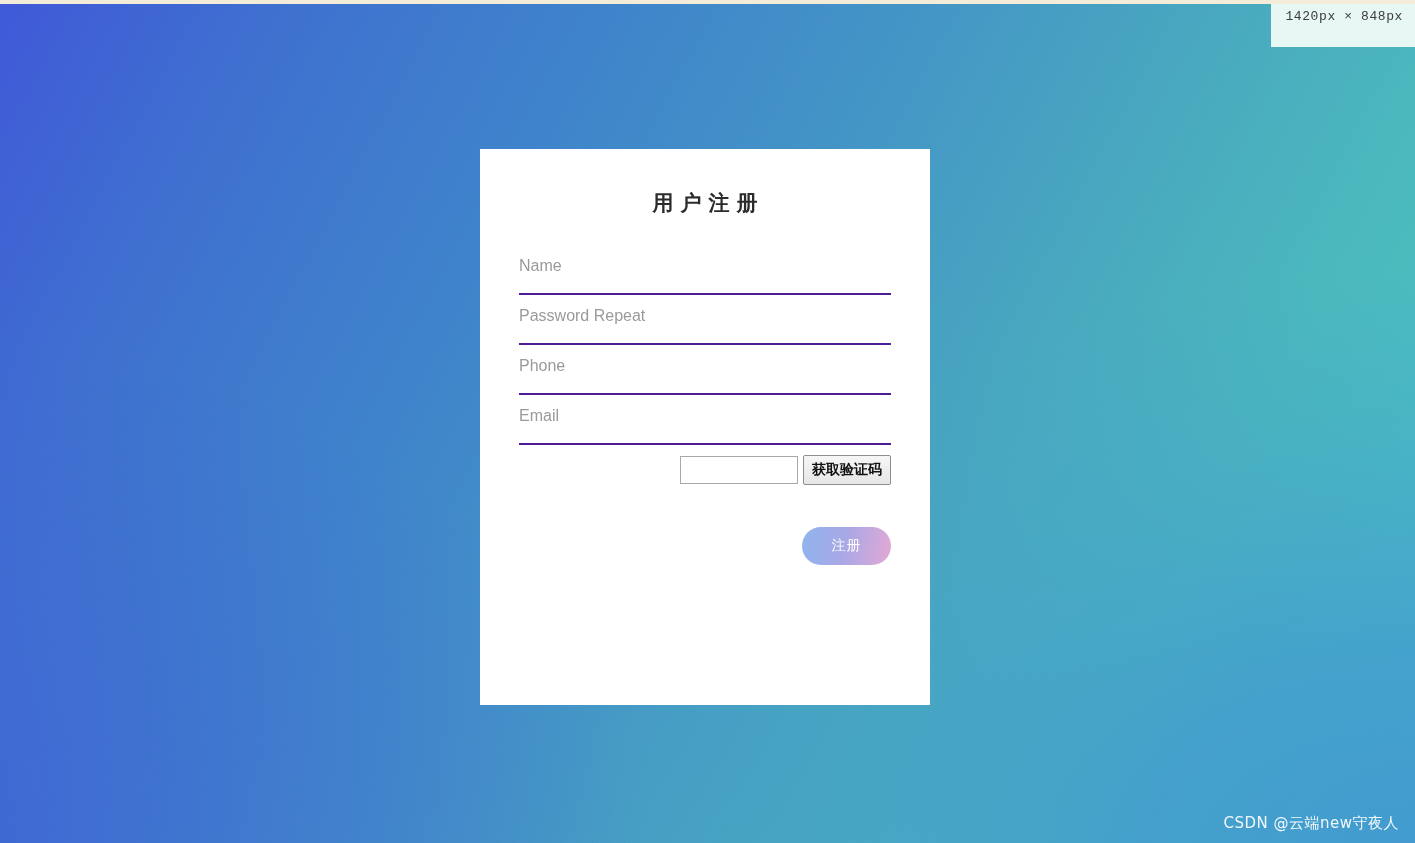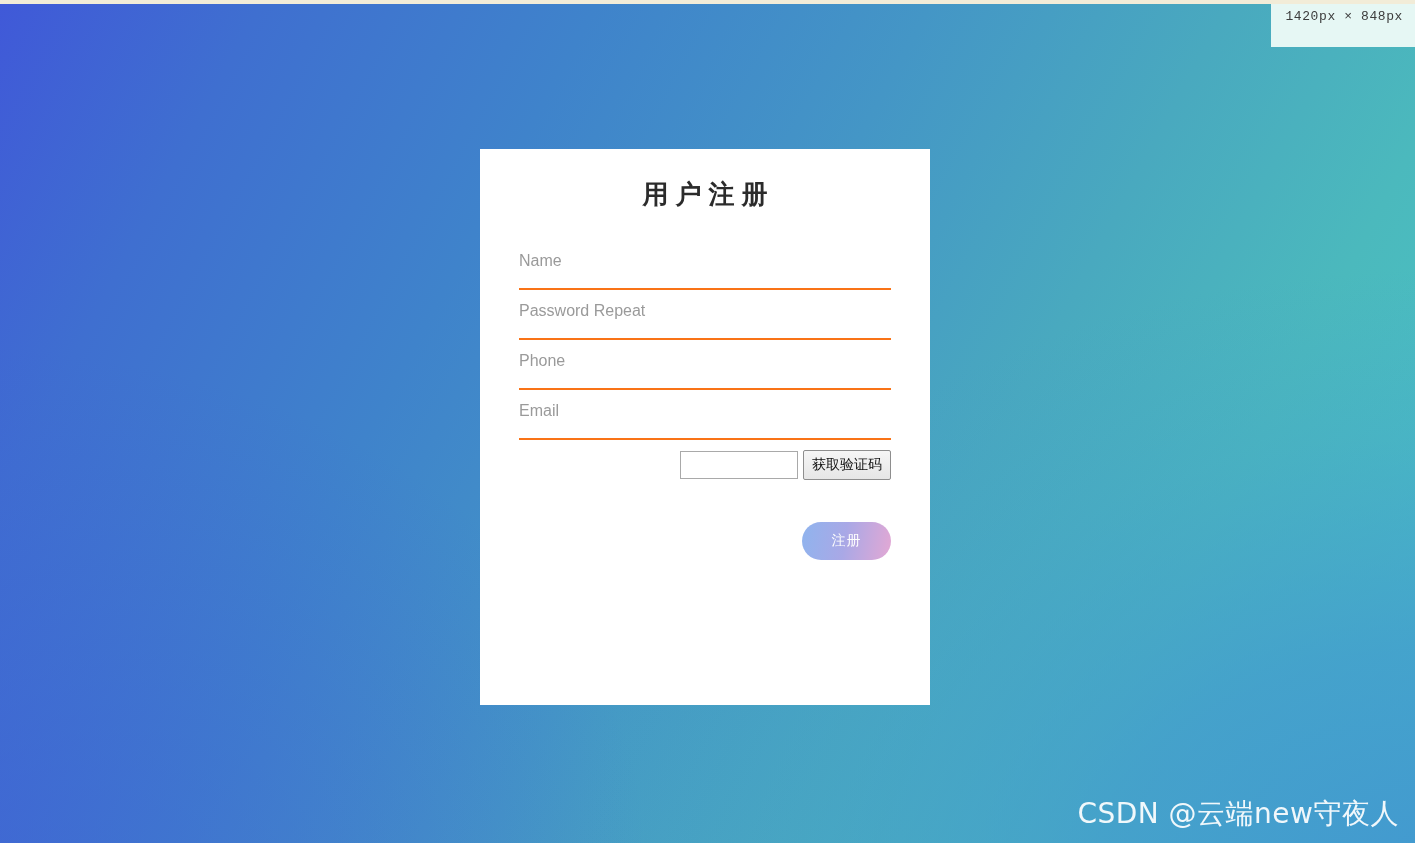--- a/index.html
+++ b/index.html
@@ -89,23 +89,23 @@
     left: 480px;
     top: 149px;
     width: 450px;
     height: 556px;
     background: #ffffff;
     box-sizing: border-box;
     z-index: 8;
   }
   #card-title {
     text-align: center;
-    margin: 0;
+    margin: 12px;
     padding-top: 28px;
-    font-size: 26px;
+    font-size: 21px;
     font-weight: 600;
     color: #2b2b2b;
     letter-spacing: 7px;
     text-indent: 7px;
     font-family: "DejaVu Sans", "Liberation Sans", sans-serif;
   }
 
   #form-area {
     padding: 0 39px;
     margin-top: 28px;
@@ -117,21 +117,21 @@
     height: 50px;
   }
   .field input.line-input {
     position: absolute;
     left: 0;
     bottom: 0;
     width: 100%;
     height: 48px;
     box-sizing: border-box;
     border: none;
-    border-bottom: 2px solid #f97316;
+    border-bottom: 2px solid #4c1d95;
     background: transparent;
     outline: none;
     font-size: 16px;
     color: #333;
     font-family: "Liberation Sans", "DejaVu Sans", sans-serif;
     padding: 0 0 8px 0;
   }
   .field input.line-input::placeholder {
     color: #9a9a9a;
     opacity: 1;
@@ -172,20 +172,21 @@
     height: 30px;
     box-sizing: border-box;
     padding: 0 8px;
     border: 1px solid #8e8e8e;
     border-radius: 2px;
     background: linear-gradient(#f6f6f6, #e6e6e6);
     color: #111;
     font-size: 14px;
     cursor: pointer;
     font-family: "DejaVu Sans", "Liberation Sans", sans-serif;
+    font-weight: bold;
   }
 
   
   .submit-wrap {
     margin-top: 32px;
     display: flex;
     justify-content: flex-end;
   }
   .submit-btn {
     width: 89px;
@@ -199,21 +200,21 @@
     cursor: pointer;
     font-family: "DejaVu Sans", "Liberation Sans", sans-serif;
   }
 
   
   #watermark {
     position: absolute;
     right: 16px;
     bottom: 10px;
     color: rgba(255,255,255,0.92);
-    font-size: 28px;
+    font-size: 15px;
     letter-spacing: 0.5px;
     white-space: nowrap;
     z-index: 9;
     font-family: "DejaVu Sans", "Liberation Sans", sans-serif;
     margin-top: 29px;
   }
 </style>
 </head>
 <body>
 

